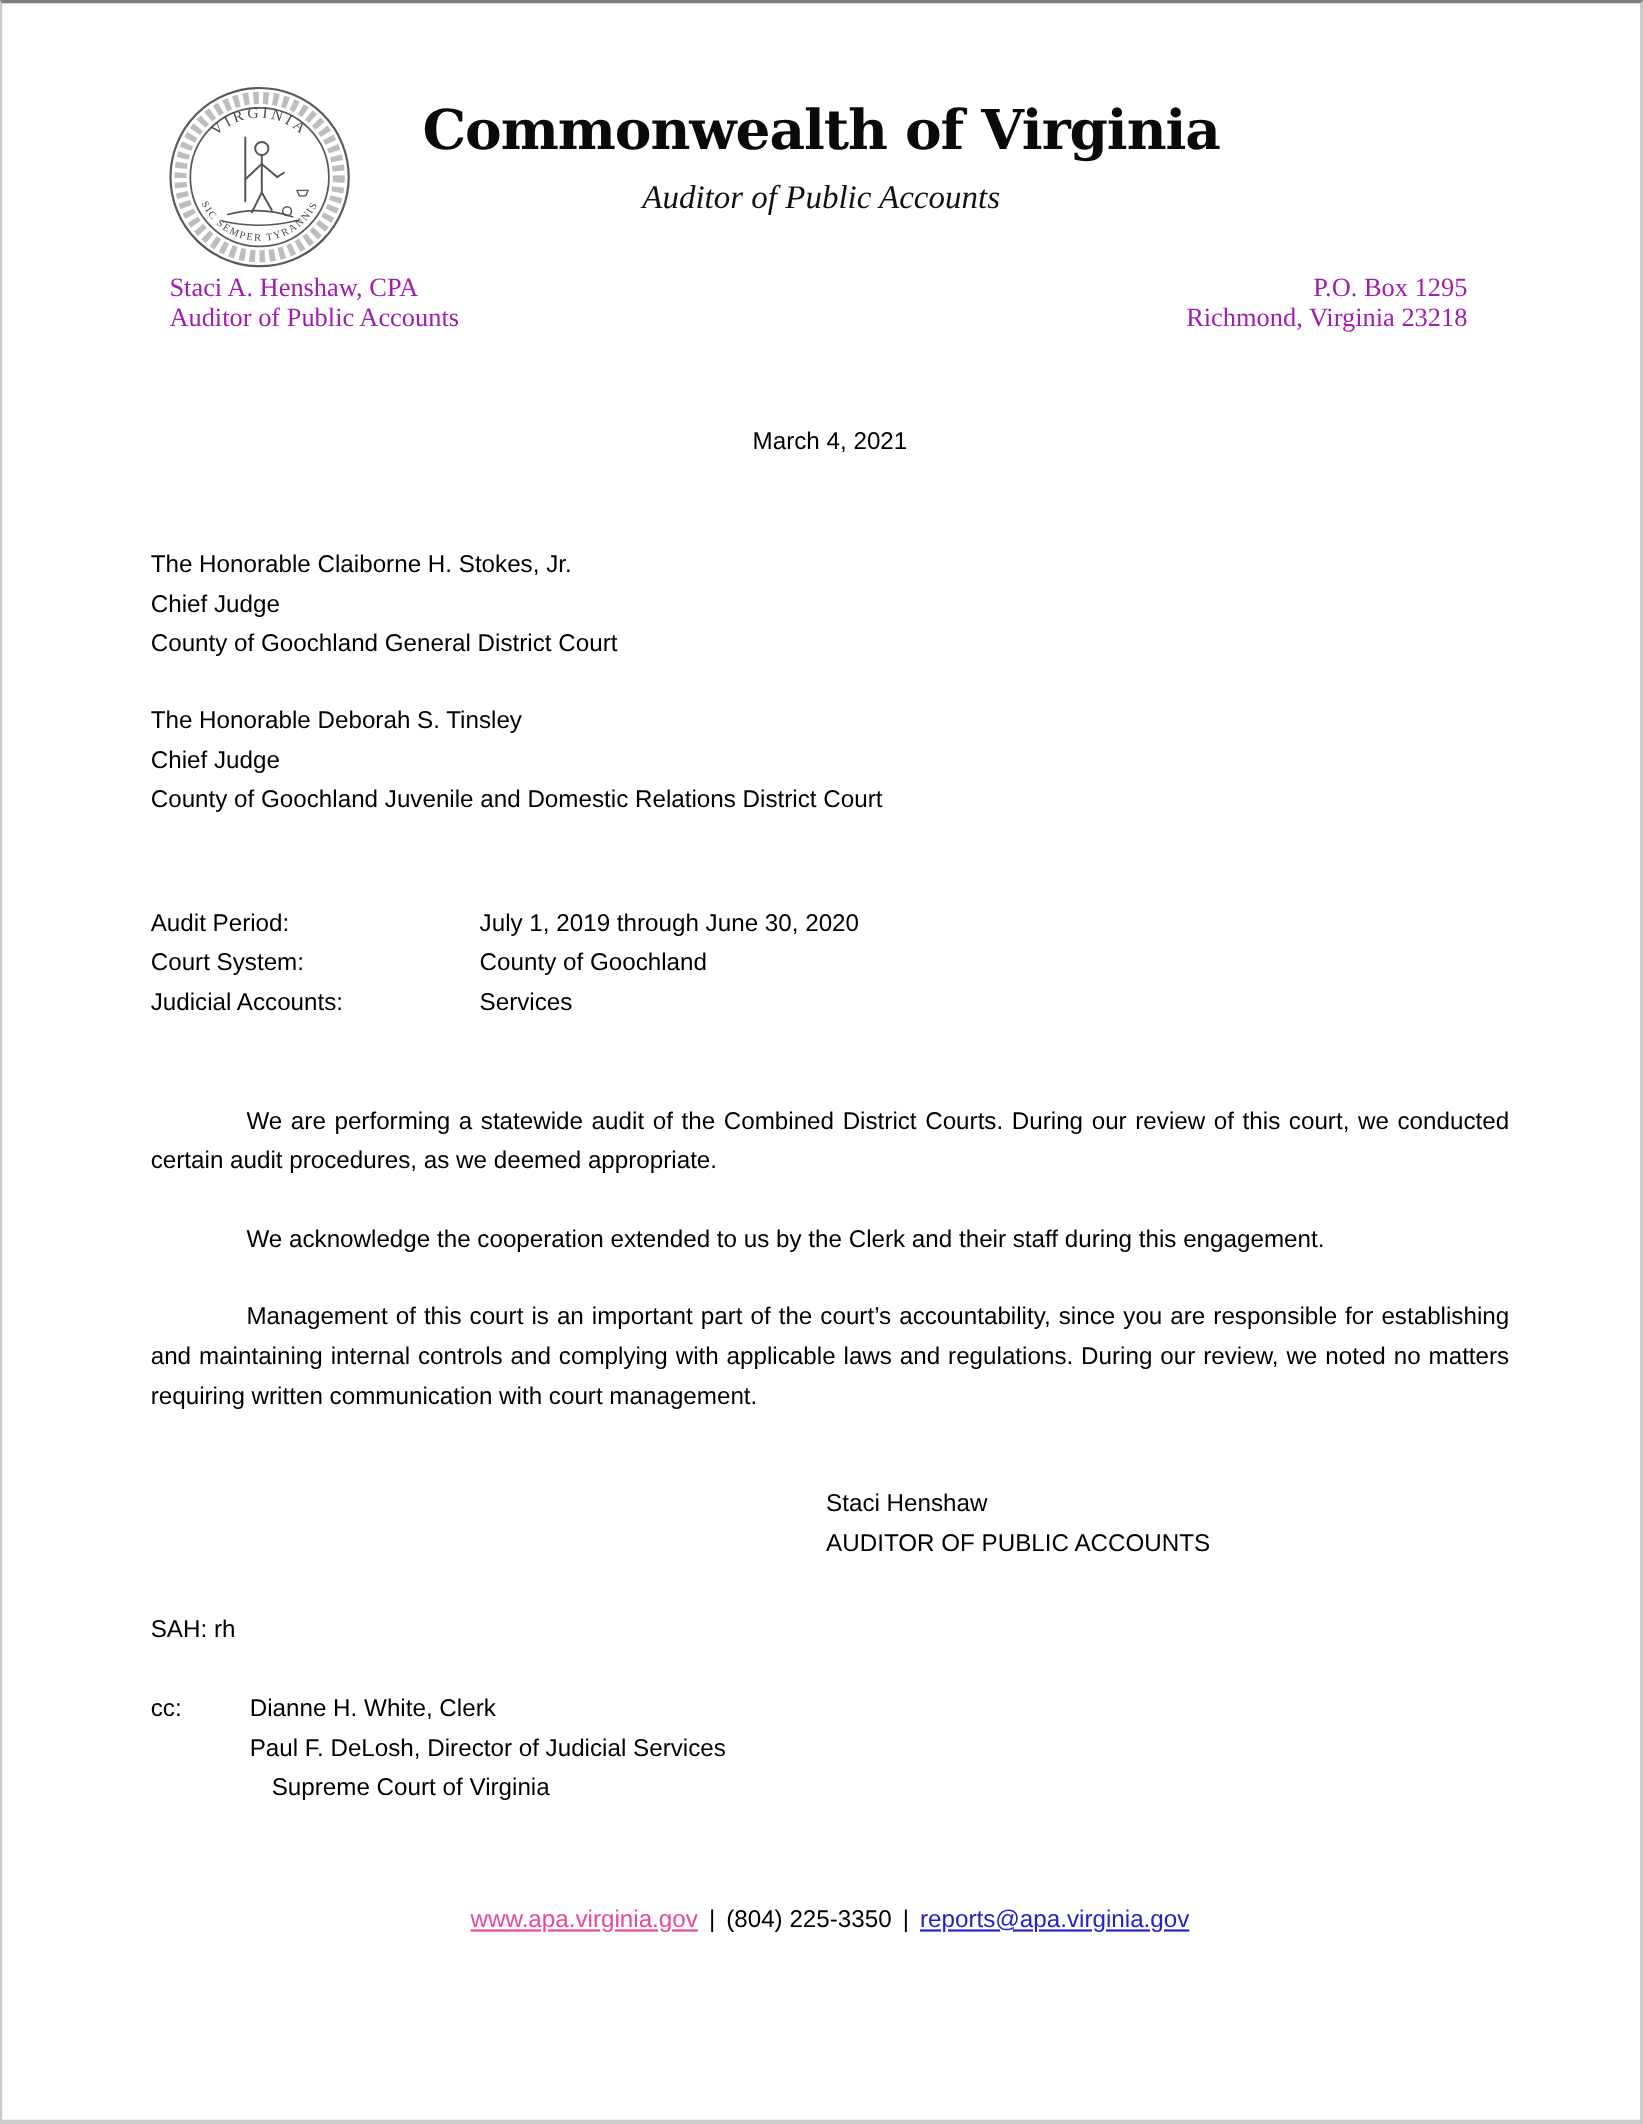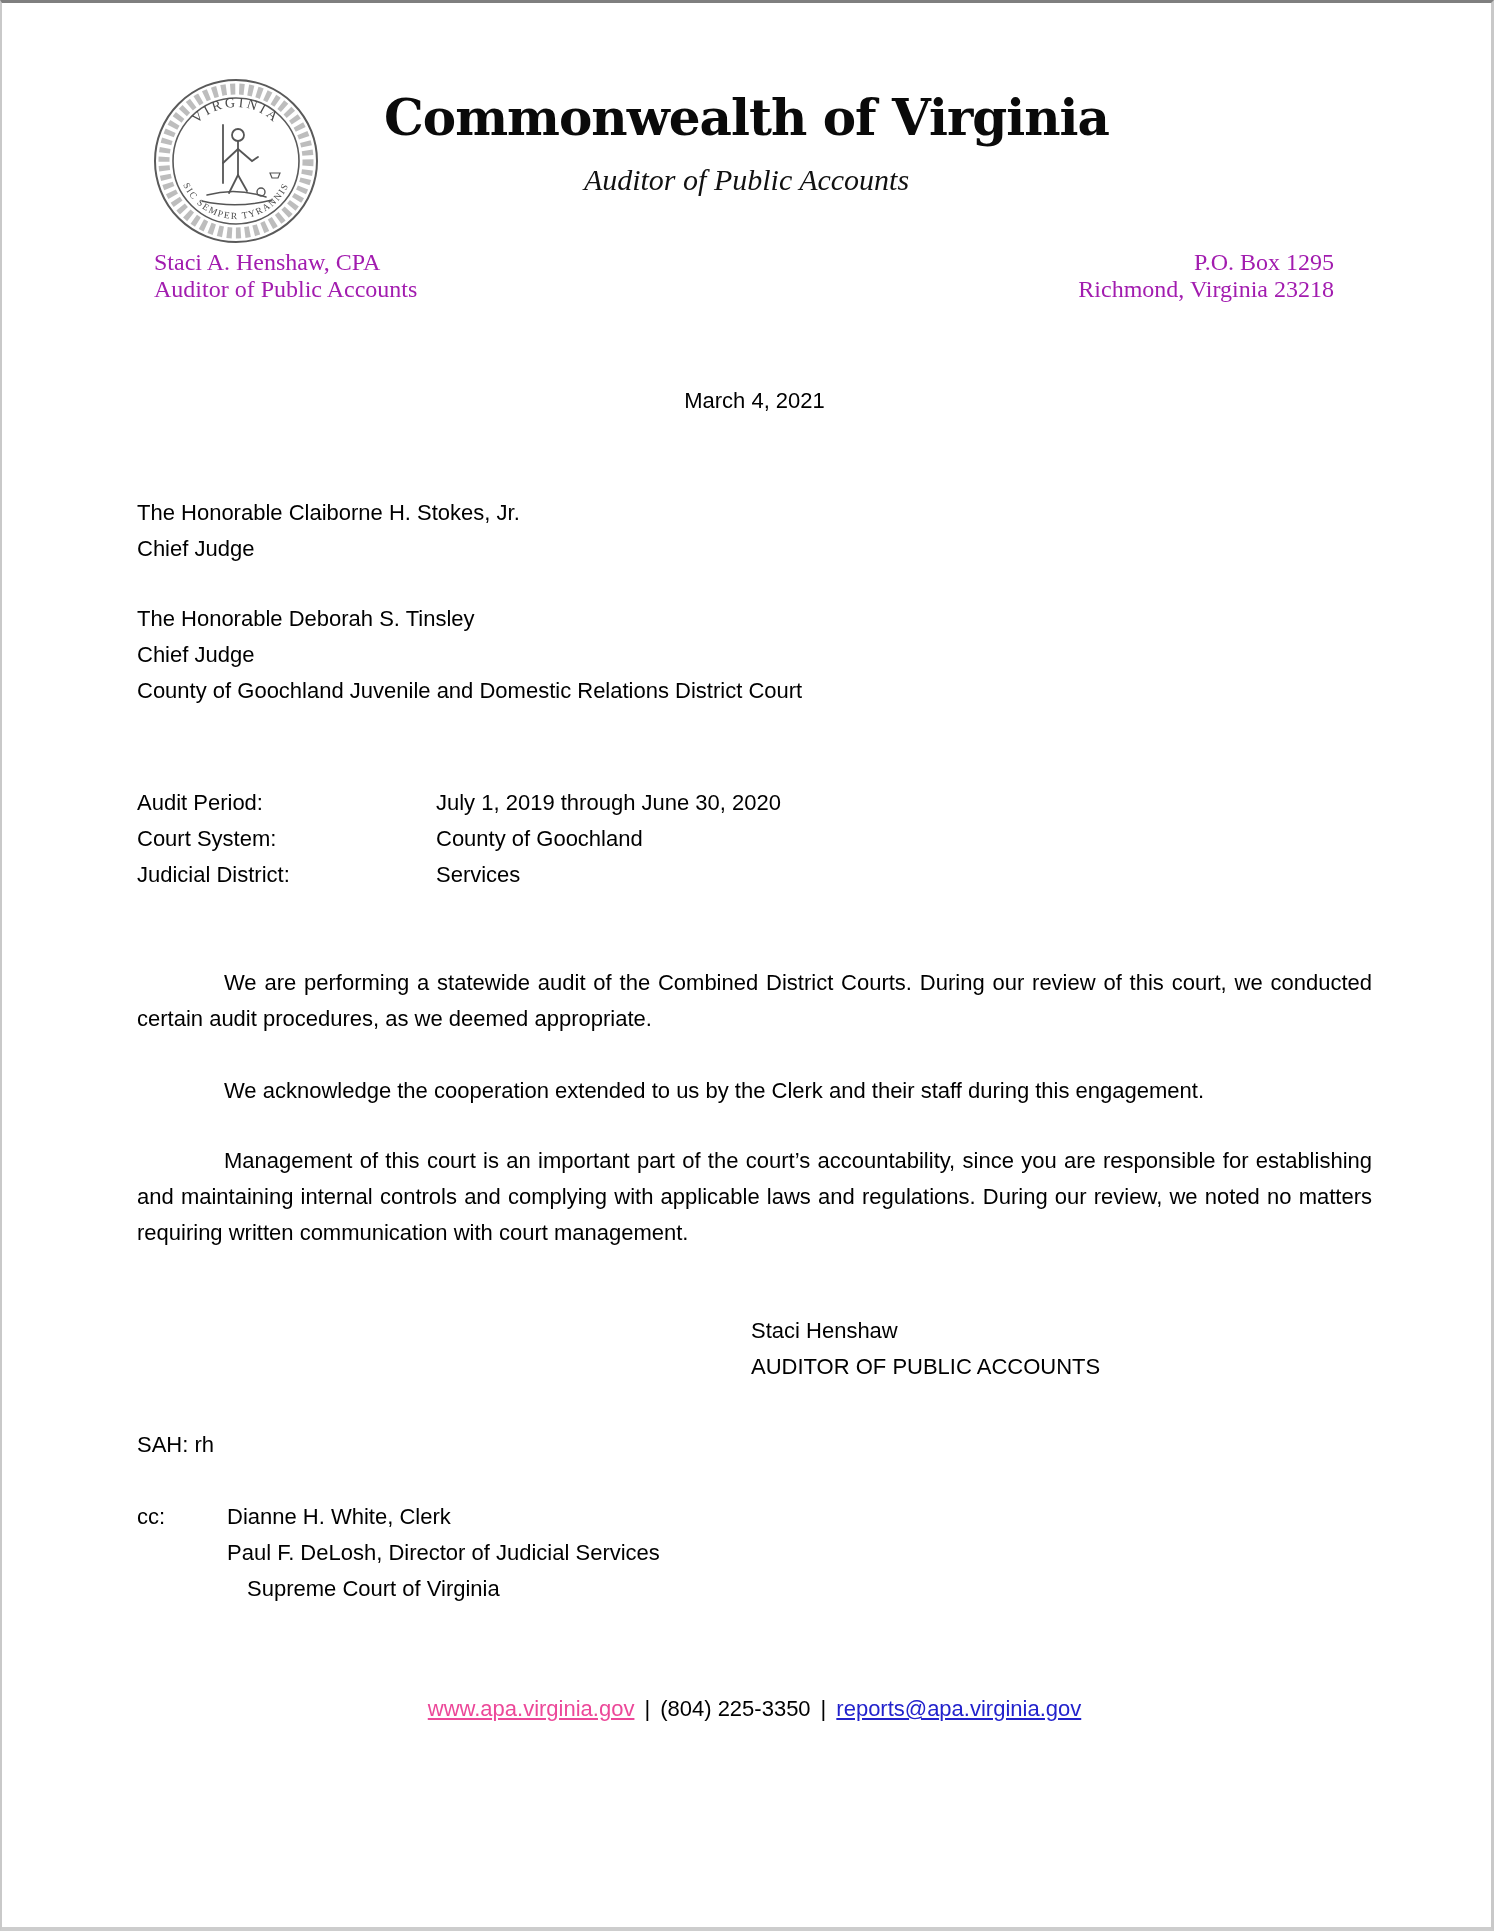--- a/index.html
+++ b/index.html
@@ -156,39 +156,40 @@
     </div>
   </div>
 
   <div class="letter-body">
 
     <div class="date-line">March 4, 2021</div>
 
     <div class="recipient-block-1">
       <div>The Honorable Claiborne H. Stokes, Jr.</div>
       <div>Chief Judge</div>
+      <div>County of Goochland General District Court</div>
     </div>
 
     <div class="recipient-block-2">
       <div>The Honorable Deborah S. Tinsley</div>
       <div>Chief Judge</div>
       <div>County of Goochland Juvenile and Domestic Relations District Court</div>
     </div>
 
     <div class="audit-info">
       <div class="audit-row">
         <div>Audit Period:</div>
         <div>July 1, 2019 through June 30, 2020</div>
       </div>
       <div class="audit-row">
         <div>Court System:</div>
         <div>County of Goochland</div>
       </div>
       <div class="audit-row">
-        <div>Judicial District:</div>
+        <div>Judicial Accounts:</div>
         <div>Services</div>
       </div>
     </div>
 
     <div class="para para-1">We are performing a statewide audit of the Combined District Courts.  During our review of this court, we conducted certain audit procedures, as we deemed appropriate.</div>
     <div class="para para-3">We acknowledge the cooperation extended to us by the Clerk and their staff during this engagement.</div>
     <div class="para para-2">Management of this court is an important part of the court’s accountability, since you are responsible for establishing and maintaining internal controls and complying with applicable laws and regulations.  During our review, we noted no matters requiring written communication with court management.</div>
 
     <div class="signature-block">
       <div>Staci Henshaw</div>

